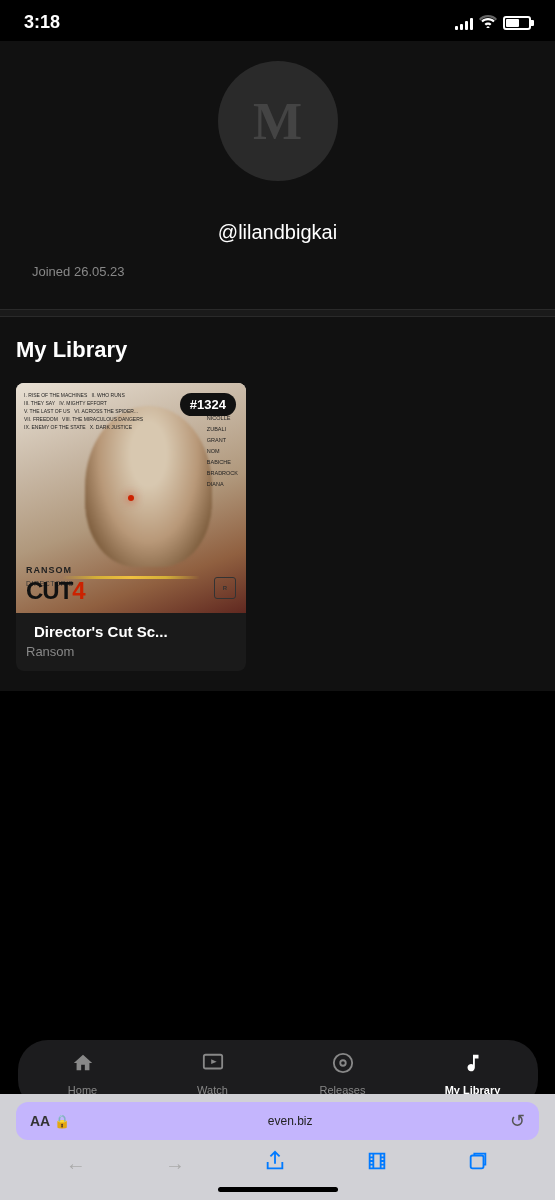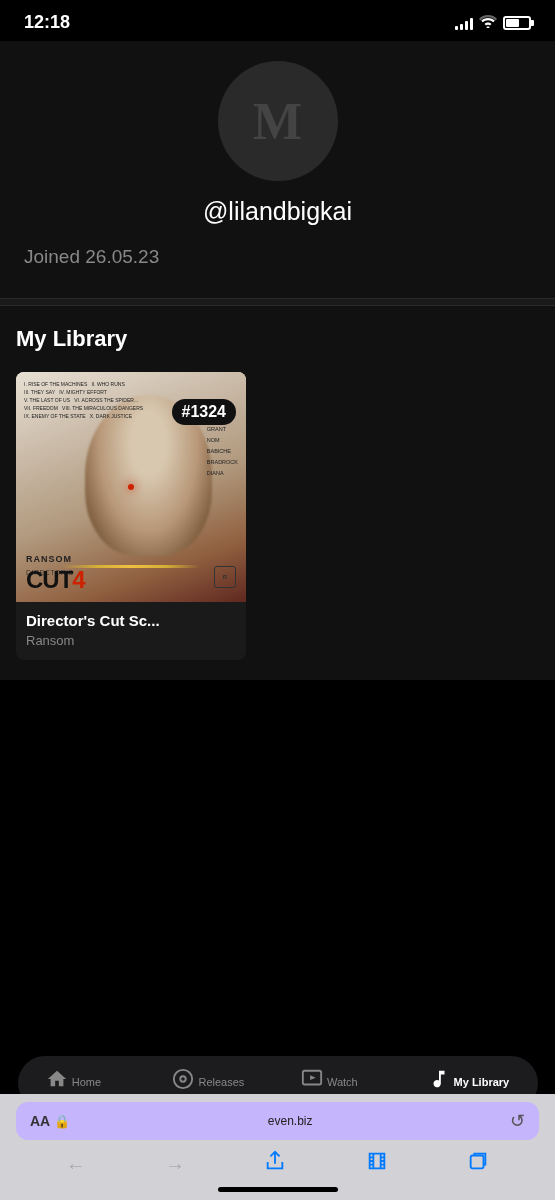--- a/index.html
+++ b/index.html
@@ -93,30 +93,32 @@
       overflow: hidden;
       margin-bottom: 16px;
     }
     .avatar-letter {
       font-size: 52px;
       font-weight: 700;
       color: #444;
       font-family: serif;
     }
     .username {
-      font-size: 25px;
+      font-size: 20px;
       font-weight: 500;
       color: #fff;
       margin-bottom: 20px;
+      margin-top: 24px;
     }
     .joined-date {
-      font-size: 19px;
+      font-size: 13px;
       color: #888;
       align-self: flex-start;
       padding-left: 24px;
+      margin-left: 8px;
     }
 
     
     .section-divider {
       height: 8px;
       background: #1a1a1a;
       border-top: 1px solid #2a2a2a;
       border-bottom: 1px solid #2a2a2a;
     }
 
@@ -234,39 +236,40 @@
       transform: translate(-50%, -50%);
       width: 6px;
       height: 6px;
       background: #cc2200;
       border-radius: 50%;
       box-shadow: 0 0 8px 2px rgba(200,34,0,0.4);
     }
 
     .badge {
       position: absolute;
-      top: 27px;
+      top: 10px;
       right: 10px;
       background: #111;
       color: #fff;
       border-radius: 20px;
       padding: 4px 10px;
-      font-size: 16px;
+      font-size: 13px;
       font-weight: 600;
       z-index: 10;
     }
 
     .album-info {
       padding: 10px 10px 12px;
     }
     .album-name {
       font-size: 15px;
       font-weight: 700;
       color: #fff;
       margin-bottom: 4px;
+      margin-left: 8px;
     }
     .album-artist {
       font-size: 13px;
       color: #888;
     }
 
     
     .empty-space {
       height: 200px;
       background: #000;
@@ -281,20 +284,21 @@
       width: 520px;
       background: #1c1c1e;
       border-radius: 30px;
       display: flex;
       justify-content: space-around;
       align-items: center;
       padding: 12px 0 14px;
     }
     .nav-item {
       display: flex;
+      flex-direction: column;
       align-items: center;
       gap: 4px;
       cursor: pointer;
       min-width: 70px;
     }
     .nav-icon {
       font-size: 22px;
       color: #888;
     }
     .nav-icon.active {
@@ -368,21 +372,21 @@
       height: 5px;
       background: #000;
       border-radius: 3px;
       margin: 6px auto 2px;
     }
   </style>
 </head>
 <body>
 
 <div class="status-bar">
-  <span class="status-time">12:18</span>
+  <span class="status-time">3:18</span>
   <div class="status-icons">
     <div class="signal-bars">
       <div class="signal-bar" style="height:4px"></div>
       <div class="signal-bar" style="height:6px"></div>
       <div class="signal-bar" style="height:9px"></div>
       <div class="signal-bar" style="height:12px"></div>
     </div>
     <span class="wifi-icon">
       <svg width="18" height="14" viewBox="0 0 24 18" fill="white">
         <path d="M12 5C8.5 5 5.3 6.4 3 8.7L5 10.7C6.8 9 9.3 8 12 8s5.2 1 7 2.7l2-2C18.7 6.4 15.5 5 12 5z"></path>
@@ -458,34 +462,34 @@
     <span class="nav-icon">
       <svg width="22" height="22" viewBox="0 0 24 24" fill="#888">
         <path d="M10 20v-6h4v6h5v-8h3L12 3 2 12h3v8z"></path>
       </svg>
     </span>
     <span class="nav-label">Home</span>
   </div>
   <div class="nav-item">
     <span class="nav-icon">
       <svg width="22" height="22" viewBox="0 0 24 24" fill="none" stroke="#888" stroke-width="2">
-        <circle cx="12" cy="12" r="10"></circle>
-        <circle cx="12" cy="12" r="3"></circle>
-      </svg>
-    </span>
-    <span class="nav-label">Releases</span>
+        <rect x="2" y="3" width="20" height="15" rx="2"></rect>
+        <polygon points="10,8 16,10.5 10,13" fill="#888" stroke="none"></polygon>
+      </svg>
+    </span>
+    <span class="nav-label">Watch</span>
   </div>
   <div class="nav-item">
     <span class="nav-icon">
       <svg width="22" height="22" viewBox="0 0 24 24" fill="none" stroke="#888" stroke-width="2">
-        <rect x="2" y="3" width="20" height="15" rx="2"></rect>
-        <polygon points="10,8 16,10.5 10,13" fill="#888" stroke="none"></polygon>
-      </svg>
-    </span>
-    <span class="nav-label">Watch</span>
+        <circle cx="12" cy="12" r="10"></circle>
+        <circle cx="12" cy="12" r="3"></circle>
+      </svg>
+    </span>
+    <span class="nav-label">Releases</span>
   </div>
   <div class="nav-item">
     <span class="nav-icon active">
       <svg width="22" height="22" viewBox="0 0 24 24" fill="white">
         <path d="M12 3v10.55A4 4 0 1 0 14 17V7h4V3h-6z"></path>
       </svg>
     </span>
     <span class="nav-label active">My Library</span>
   </div>
 </div>

